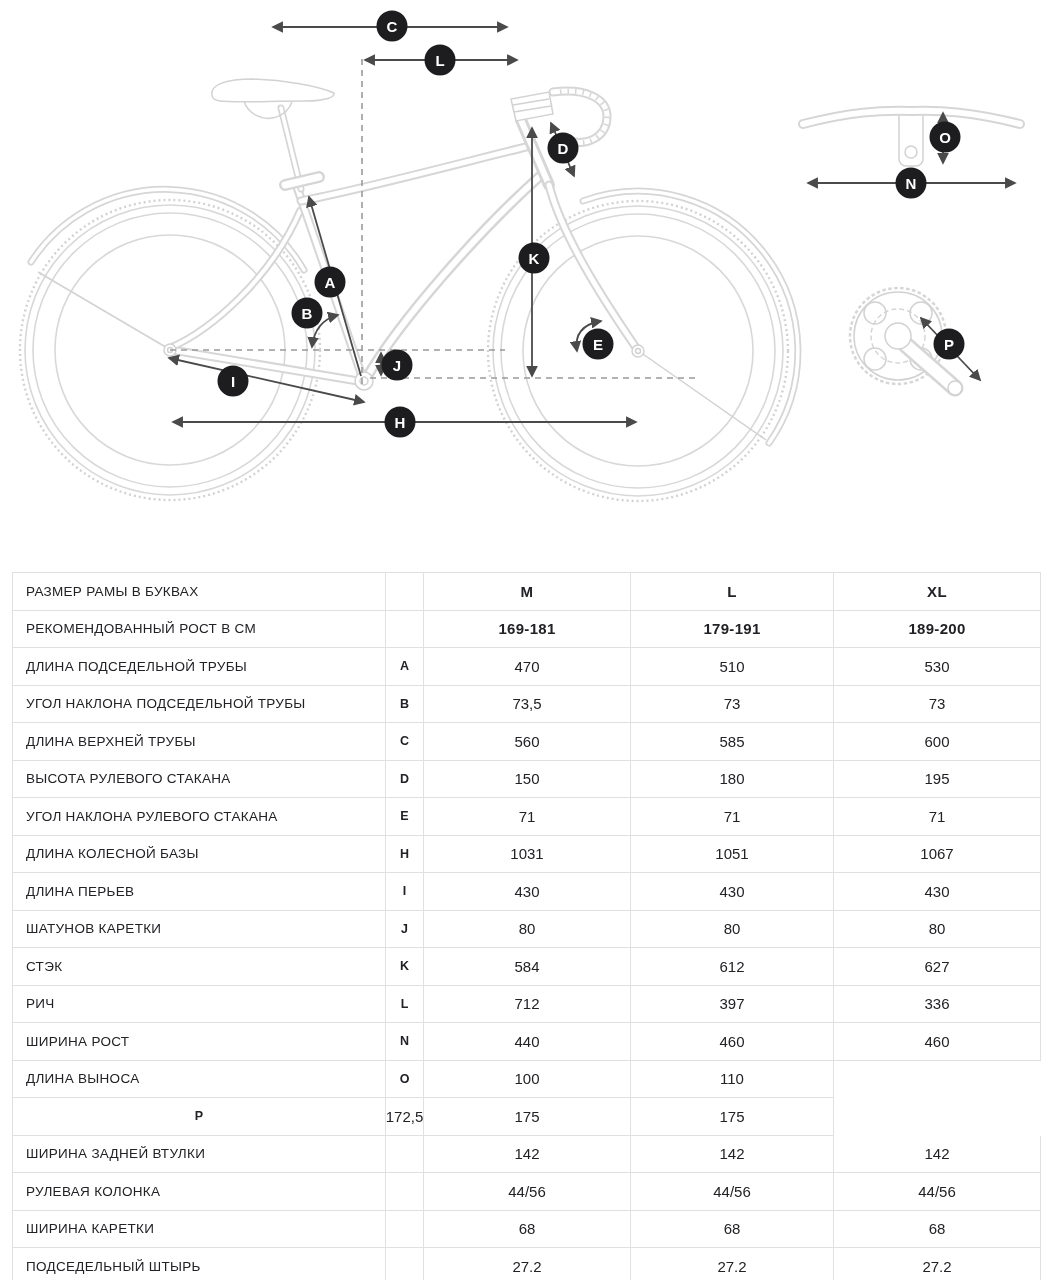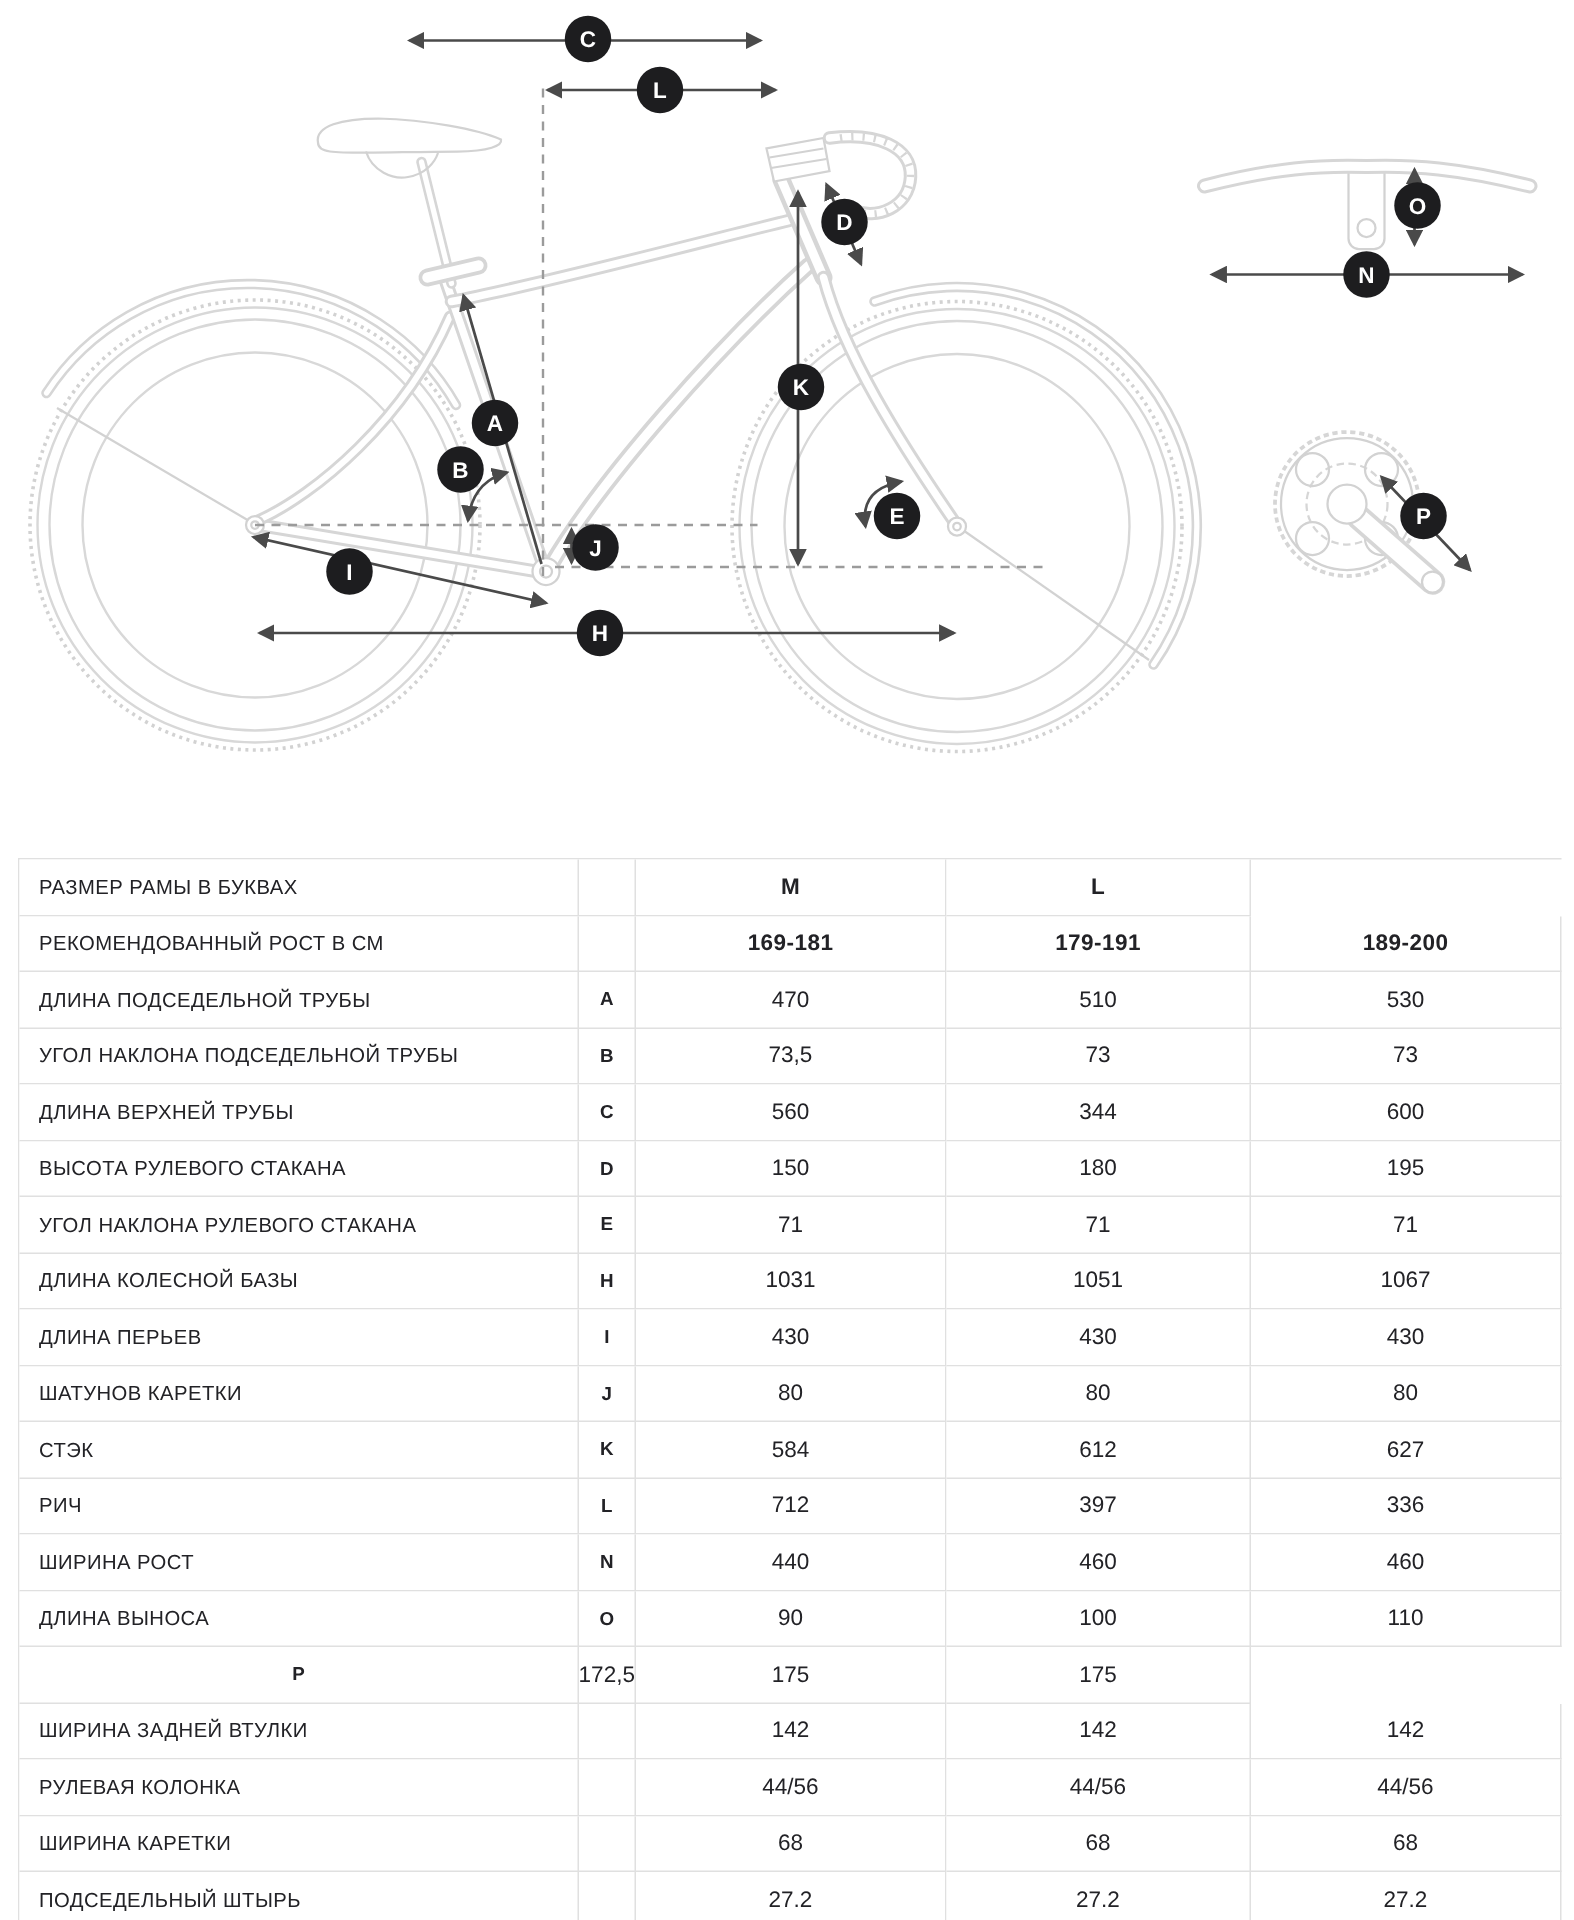--- a/index.html
+++ b/index.html
@@ -207,20 +207,21 @@
       </g>
     </g>
 </svg>
 
 <div id="geometry-table">
     <div class="trow bold">
       <div class="tcell label">РАЗМЕР РАМЫ В БУКВАХ</div>
       <div class="tcell letter"></div>
       <div class="tcell val">M</div>
       <div class="tcell val">L</div>
+      <div class="tcell val">XL</div>
     </div>
     <div class="trow bold">
       <div class="tcell label">РЕКОМЕНДОВАННЫЙ РОСТ В СМ</div>
       <div class="tcell letter"></div>
       <div class="tcell val">169-181</div>
       <div class="tcell val">179-191</div>
       <div class="tcell val">189-200</div>
     </div>
     <div class="trow">
       <div class="tcell label">ДЛИНА ПОДСЕДЕЛЬНОЙ ТРУБЫ</div>
@@ -233,21 +234,21 @@
       <div class="tcell label">УГОЛ НАКЛОНА ПОДСЕДЕЛЬНОЙ ТРУБЫ</div>
       <div class="tcell letter">B</div>
       <div class="tcell val">73,5</div>
       <div class="tcell val">73</div>
       <div class="tcell val">73</div>
     </div>
     <div class="trow">
       <div class="tcell label">ДЛИНА ВЕРХНЕЙ ТРУБЫ</div>
       <div class="tcell letter">C</div>
       <div class="tcell val">560</div>
-      <div class="tcell val">344</div>
+      <div class="tcell val">585</div>
       <div class="tcell val">600</div>
     </div>
     <div class="trow">
       <div class="tcell label">ВЫСОТА РУЛЕВОГО СТАКАНА</div>
       <div class="tcell letter">D</div>
       <div class="tcell val">150</div>
       <div class="tcell val">180</div>
       <div class="tcell val">195</div>
     </div>
     <div class="trow">
@@ -295,21 +296,20 @@
     <div class="trow">
       <div class="tcell label">ШИРИНА РОСТ</div>
       <div class="tcell letter">N</div>
       <div class="tcell val">440</div>
       <div class="tcell val">460</div>
       <div class="tcell val">460</div>
     </div>
     <div class="trow">
       <div class="tcell label">ДЛИНА ВЫНОСА</div>
       <div class="tcell letter">O</div>
-      <div class="tcell val">90</div>
       <div class="tcell val">100</div>
       <div class="tcell val">110</div>
     </div>
     <div class="trow">
       <div class="tcell letter">P</div>
       <div class="tcell val">172,5</div>
       <div class="tcell val">175</div>
       <div class="tcell val">175</div>
     </div>
     <div class="trow">

